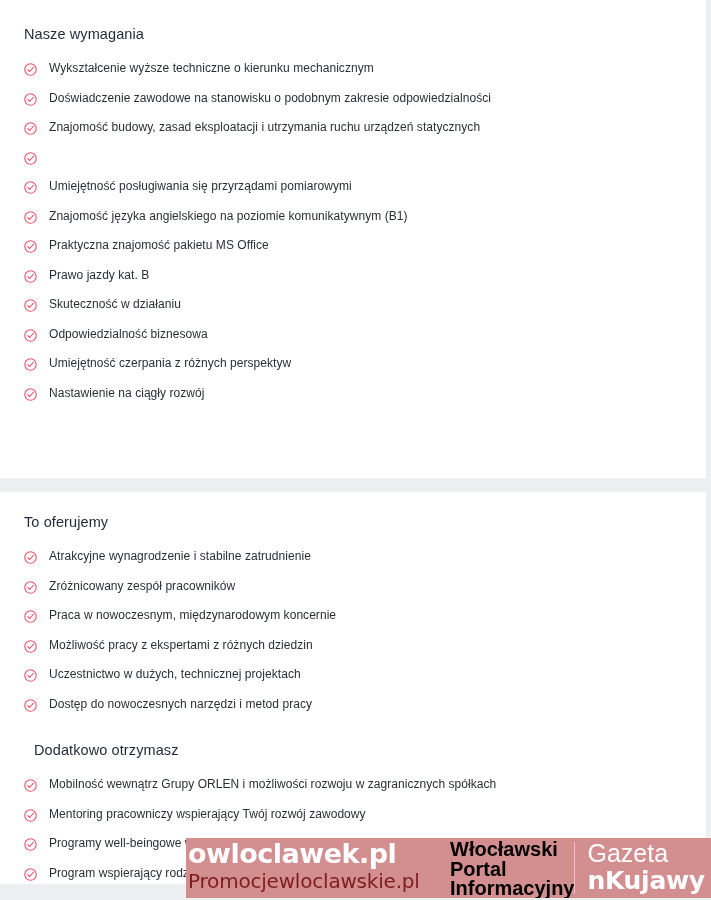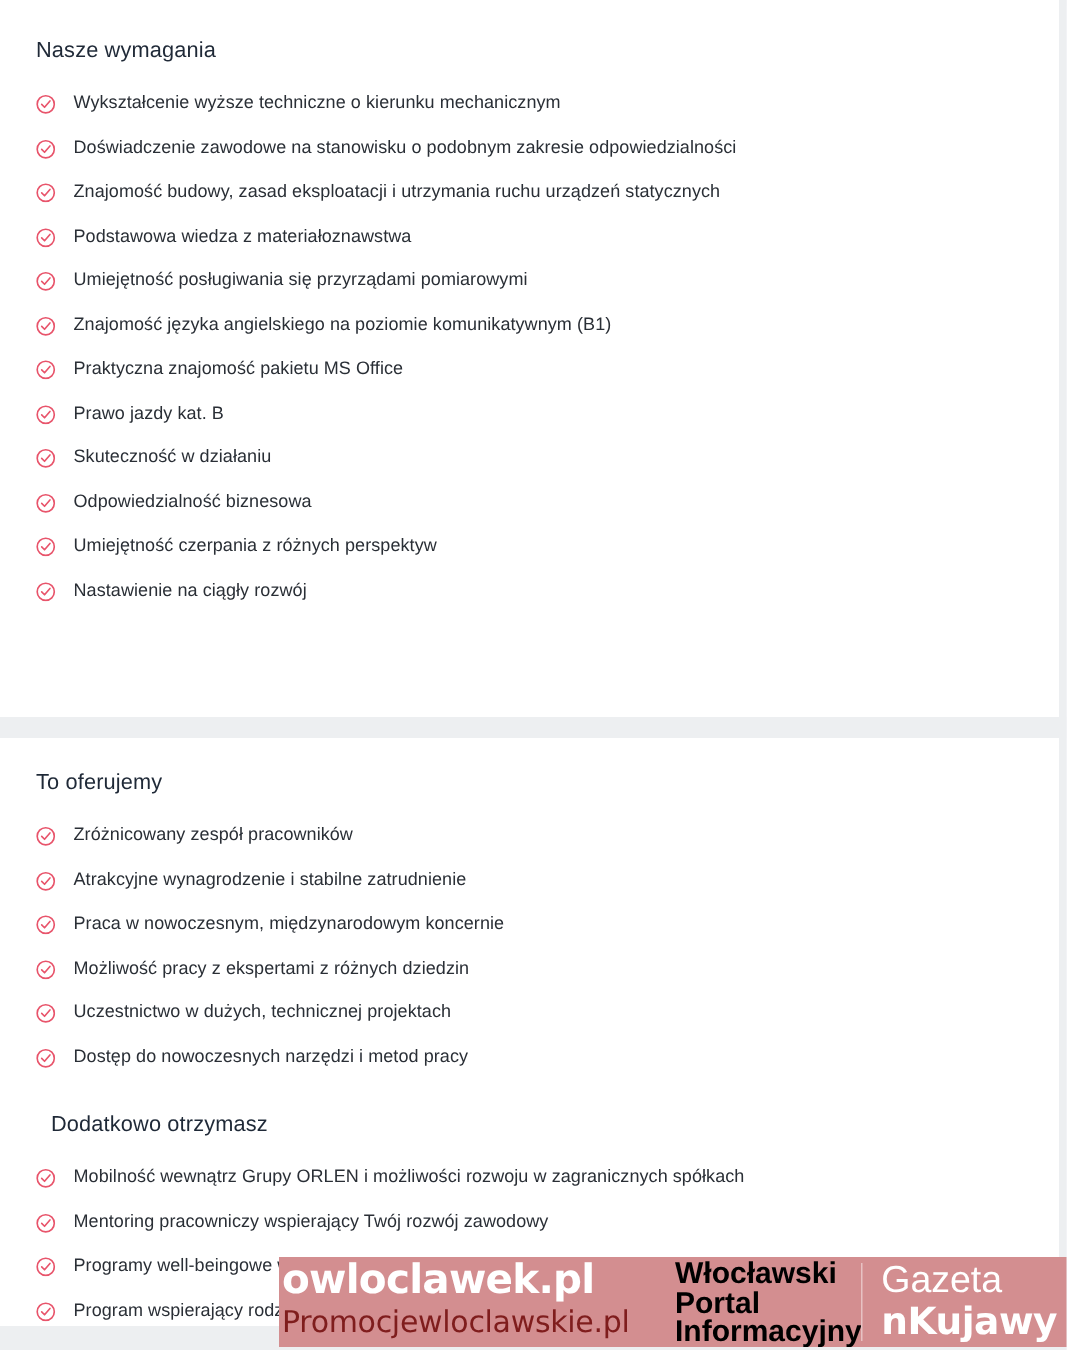--- a/index.html
+++ b/index.html
@@ -211,21 +211,20 @@
         </span>
         <span class="item-text">Znajomość budowy, zasad eksploatacji i utrzymania ruchu urządzeń statycznych</span>
       </li>
       <li>
         <span class="check-icon">
           <svg width="13" height="13" viewBox="0 0 13 13">
               <circle cx="6.5" cy="6.5" r="5.7" fill="none" stroke="#e8546b" stroke-width="1.1"></circle>
               <path d="M3.8 6.6 L5.7 8.5 L9.3 4.3" fill="none" stroke="#e8546b" stroke-width="1.1" stroke-linecap="round" stroke-linejoin="round"></path>
             </svg>
         </span>
-        <span class="item-text">Podstawowa wiedza z materiałoznawstwa</span>
       </li>
       <li>
         <span class="check-icon">
           <svg width="13" height="13" viewBox="0 0 13 13">
               <circle cx="6.5" cy="6.5" r="5.7" fill="none" stroke="#e8546b" stroke-width="1.1"></circle>
               <path d="M3.8 6.6 L5.7 8.5 L9.3 4.3" fill="none" stroke="#e8546b" stroke-width="1.1" stroke-linecap="round" stroke-linejoin="round"></path>
             </svg>
         </span>
         <span class="item-text">Umiejętność posługiwania się przyrządami pomiarowymi</span>
       </li>
@@ -303,30 +302,30 @@
     <div class="list-top-pad-2"></div>
 
     <ul class="checklist">
       <li>
         <span class="check-icon">
           <svg width="13" height="13" viewBox="0 0 13 13">
               <circle cx="6.5" cy="6.5" r="5.7" fill="none" stroke="#e8546b" stroke-width="1.1"></circle>
               <path d="M3.8 6.6 L5.7 8.5 L9.3 4.3" fill="none" stroke="#e8546b" stroke-width="1.1" stroke-linecap="round" stroke-linejoin="round"></path>
             </svg>
         </span>
+        <span class="item-text">Atrakcyjne wynagrodzenie i stabilne zatrudnienie</span>
+      </li>
+      <li>
+        <span class="check-icon">
+          <svg width="13" height="13" viewBox="0 0 13 13">
+              <circle cx="6.5" cy="6.5" r="5.7" fill="none" stroke="#e8546b" stroke-width="1.1"></circle>
+              <path d="M3.8 6.6 L5.7 8.5 L9.3 4.3" fill="none" stroke="#e8546b" stroke-width="1.1" stroke-linecap="round" stroke-linejoin="round"></path>
+            </svg>
+        </span>
         <span class="item-text">Zróżnicowany zespół pracowników</span>
-      </li>
-      <li>
-        <span class="check-icon">
-          <svg width="13" height="13" viewBox="0 0 13 13">
-              <circle cx="6.5" cy="6.5" r="5.7" fill="none" stroke="#e8546b" stroke-width="1.1"></circle>
-              <path d="M3.8 6.6 L5.7 8.5 L9.3 4.3" fill="none" stroke="#e8546b" stroke-width="1.1" stroke-linecap="round" stroke-linejoin="round"></path>
-            </svg>
-        </span>
-        <span class="item-text">Atrakcyjne wynagrodzenie i stabilne zatrudnienie</span>
       </li>
       <li>
         <span class="check-icon">
           <svg width="13" height="13" viewBox="0 0 13 13">
               <circle cx="6.5" cy="6.5" r="5.7" fill="none" stroke="#e8546b" stroke-width="1.1"></circle>
               <path d="M3.8 6.6 L5.7 8.5 L9.3 4.3" fill="none" stroke="#e8546b" stroke-width="1.1" stroke-linecap="round" stroke-linejoin="round"></path>
             </svg>
         </span>
         <span class="item-text">Praca w nowoczesnym, międzynarodowym koncernie</span>
       </li>

